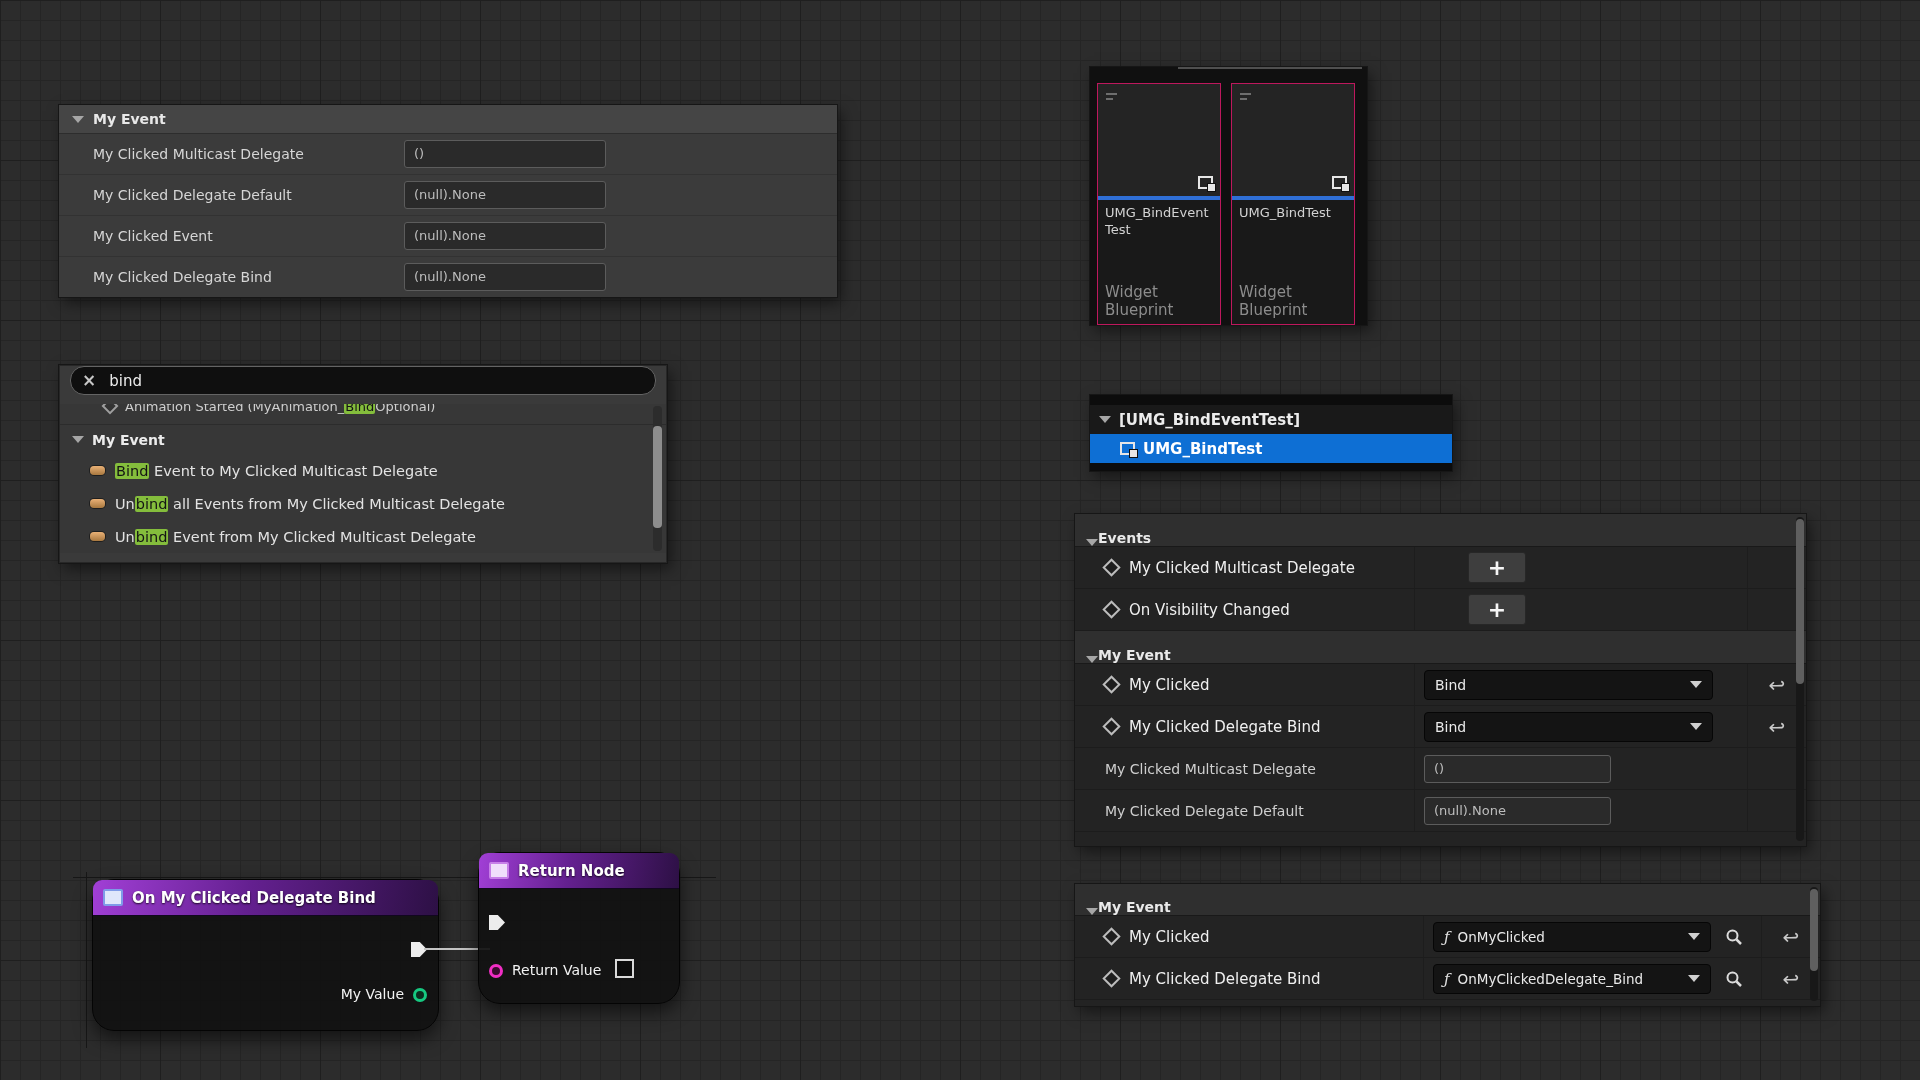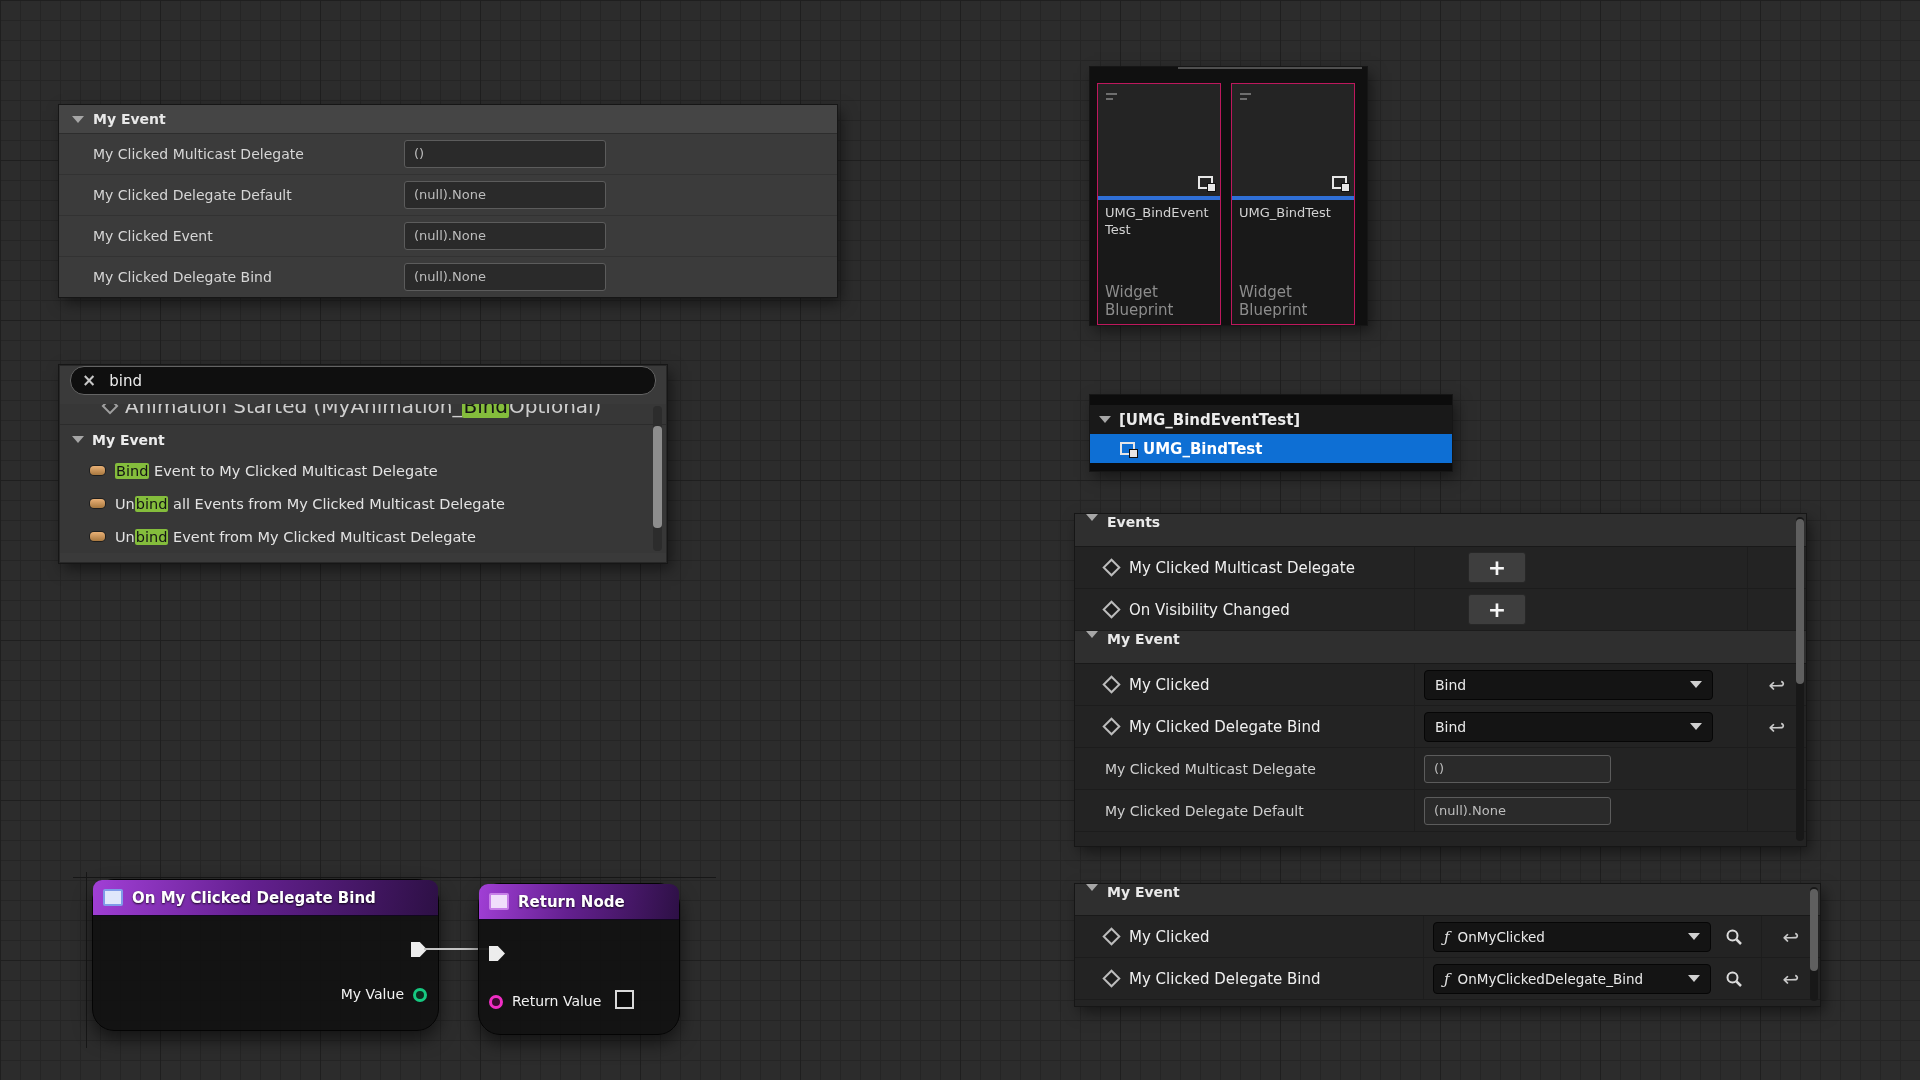--- a/index.html
+++ b/index.html
@@ -26,21 +26,21 @@
   #p2{left:59px;top:365px;width:606px;background:#3a3a3a;padding-bottom:9px;border:1px solid #272727;}
   .p2title{display:flex;align-items:center;height:50px;padding:0 12px;gap:9px;}
   .p2title .t{flex:1;font-size:20px;color:#c2c2c2;white-space:nowrap;}
   .cbx{width:17px;height:17px;background:#2d6fd8;border-radius:3px;color:#fff;font-size:13px;font-weight:bold;display:flex;align-items:center;justify-content:center;flex:none;}
   .cslbl{font-size:14px;font-weight:bold;color:#f2f2f2;white-space:nowrap;}
   .searchbar{display:flex;align-items:center;gap:11px;height:27px;margin:0 10px 9px;background:#0f0f0f;border:1px solid #646464;border-radius:14px;padding:0 11px;}
   .searchbar .x{color:#c7c7c7;font-size:17px;font-weight:bold;line-height:1;cursor:default;}
   .searchbar input{background:transparent;border:none;outline:none;color:#ececec;font-size:15px;font-family:inherit;width:100%;}
   .p2list{position:relative;background:#373737;}
   .clipwrap{height:20px;overflow:hidden;border-bottom:1px solid #2c2c2c;}
-  .clipitem{display:flex;align-items:center;gap:9px;height:30px;margin-top:-13px;padding-left:44px;font-size:20px;color:#cfcfcf;white-space:nowrap;}
+  .clipitem{display:flex;align-items:center;gap:9px;height:30px;margin-top:-13px;padding-left:44px;font-size:13px;color:#cfcfcf;white-space:nowrap;}
   .mini-dia{width:8px;height:8px;border:2px solid #9f9f9f;background:#333;transform:rotate(45deg);flex:none;}
   .p2cat{display:flex;align-items:center;gap:8px;height:29px;padding-left:12px;font-weight:bold;font-size:14px;color:#ececec;}
   .p2item{display:flex;align-items:center;gap:10px;height:33px;padding-left:30px;font-size:14.5px;color:#e3e3e3;white-space:nowrap;}
   .dlg-pill{width:15px;height:9px;border-radius:4px;background:linear-gradient(#eab176,#a8783f);box-shadow:0 0 0 1px rgba(0,0,0,.45);flex:none;}
   .hl{background:#84bd3c;color:#141414;border-radius:2px;padding:0 1px;}
   .p2scroll-track{position:absolute;right:4px;top:2px;width:9px;bottom:2px;background:#2c2c2c;border-radius:4px;}
   .p2scroll{position:absolute;right:4px;top:22px;width:9px;height:102px;background:#8d8d8d;border-radius:4px;}
 
   
   #p3{left:1090px;top:67px;width:277px;height:258px;background:#101010;}
@@ -59,21 +59,21 @@
   .ttype{margin-top:auto;font-size:15px;color:#8c8c8c;}
 
   
   #p4{left:1090px;top:395px;width:362px;background:#0c0c0c;padding:10px 0 8px;}
   .h-root{display:flex;align-items:center;gap:8px;height:29px;background:#191919;padding-left:9px;font-weight:bold;font-size:15px;color:#ececec;white-space:nowrap;}
   .h-sel{display:flex;align-items:center;gap:8px;height:29px;background:#0e6fd4;padding-left:30px;font-weight:bold;font-size:15px;color:#fff;white-space:nowrap;}
 
   
   #p5{left:1075px;top:514px;width:731px;background:#232323;}
   #p6{left:1075px;top:884px;width:745px;background:#232323;}
-  .dcat{display:flex;align-items:flex-start;gap:9px;height:32px;background:#2f2f2f;border-bottom:1px solid #191919;padding-left:11px;font-weight:bold;font-size:14px;color:#e9e9e9;}
+  .dcat{display:flex;align-items:flex-end;height:32px;background:#2f2f2f;border-bottom:1px solid #191919;padding-left:11px;font-weight:bold;font-size:14px;color:#e9e9e9;}
   .drow{display:flex;align-items:stretch;height:41px;border-bottom:1px solid #1c1c1c;}
   .dlbl{flex:0 0 309px;display:flex;align-items:center;padding-left:30px;gap:11px;white-space:nowrap;}
   #p6 .dlbl{flex-basis:318px;}
   .dia{width:9px;height:9px;border:2px solid #bcbcbc;background:#1d1d1d;transform:rotate(45deg);flex:none;}
   .txt-b{font-size:15px;color:#f0f0f0;}
   .txt{font-size:14px;color:#cfcfcf;}
   .dval{flex:1;display:flex;align-items:center;border-left:1px solid #1d1d1d;padding-left:9px;}
   .dundo{flex:0 0 58px;display:flex;align-items:center;justify-content:center;border-left:1px solid #1d1d1d;}
   .undo{color:#c9c9c9;font-size:20px;line-height:1;cursor:default;}
   .plusbtn{margin-left:44px;width:58px;height:31px;background:#3e3e3e;border:1px solid #272727;border-radius:3px;color:#f5f5f5;font-size:22px;font-weight:bold;display:flex;align-items:center;justify-content:center;line-height:1;padding:0;font-family:inherit;}
@@ -83,21 +83,21 @@
   .fn{font-style:italic;font-family:"DejaVu Serif","Liberation Serif",serif;font-size:15px;color:#e2e2e2;flex:none;}
   .mag{margin-left:14px;flex:none;}
   .vscroll{position:absolute;right:2px;top:3px;width:8px;bottom:5px;background:#181818;border-radius:4px;}
   .vthumb{position:absolute;left:0;width:8px;background:#5f5f5f;border-radius:4px;}
   .dfill{height:14px;}
 
   
   .refline{position:absolute;background:#171717;}
   .unode{position:absolute;background:rgba(17,17,17,.93);border:1px solid #040404;border-radius:22px;box-shadow:0 8px 18px rgba(0,0,0,.55);}
   #node1{left:92px;top:879px;width:345px;height:150px;}
-  #node2{left:478px;top:883px;width:200px;height:150px;}
+  #node2{left:478px;top:852px;width:200px;height:150px;}
   .nhead{display:flex;align-items:center;gap:9px;height:35px;padding:0 10px;border-radius:9px 9px 0 0;background:linear-gradient(100deg,#a13fd6 0%,#642090 45%,#2d1045 100%);border-bottom:1px solid #120720;}
   .ttl{font-weight:bold;font-size:15px;color:#fff;text-shadow:0 1px 2px rgba(0,0,0,.8);white-space:nowrap;}
   .nicon{width:16px;height:13px;border:2px solid #7f9be8;background:#dfe7fb;border-radius:2px;flex:none;}
   .nicon.purple{border-color:#c77fe8;background:#f0defb;}
   .execpin{position:absolute;width:16px;height:15px;background:#ededed;clip-path:polygon(0 0,55% 0,100% 50%,55% 100%,0 100%);}
   .pinrow{position:absolute;display:flex;align-items:flex-end;gap:9px;font-size:14px;color:#f2f2f2;white-space:nowrap;}
   .pincircle{width:8px;height:8px;border-radius:50%;flex:none;}
   .pin-green{border:3px solid #16c981;background:#0b2e1f;}
   .pin-pink{border:3px solid #f02ec4;background:#3a0b2e;}
   .nodecheck{width:15px;height:15px;border:2px solid #d9d9d9;background:rgba(0,0,0,.35);margin-left:5px;flex:none;}

